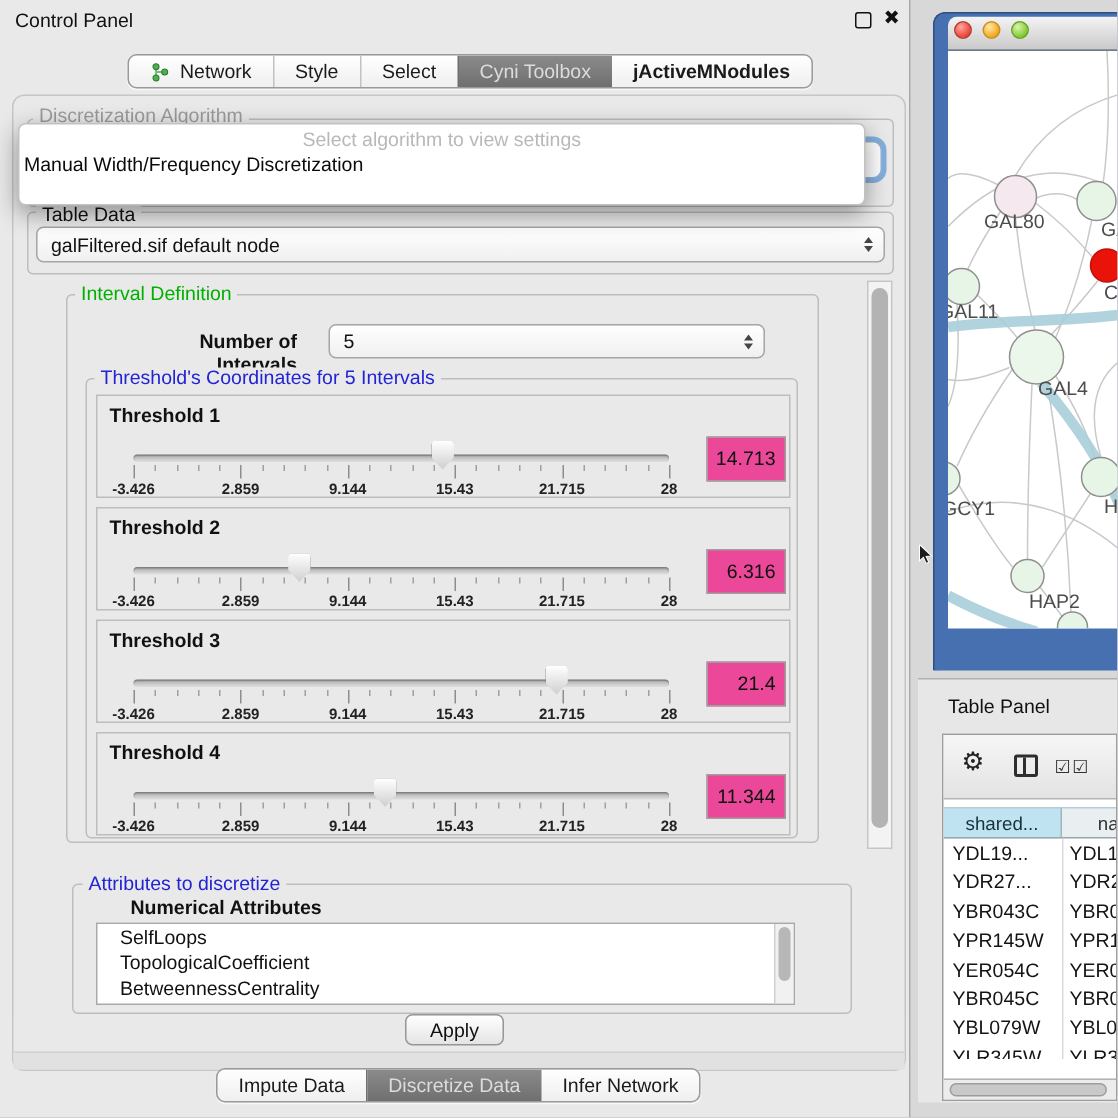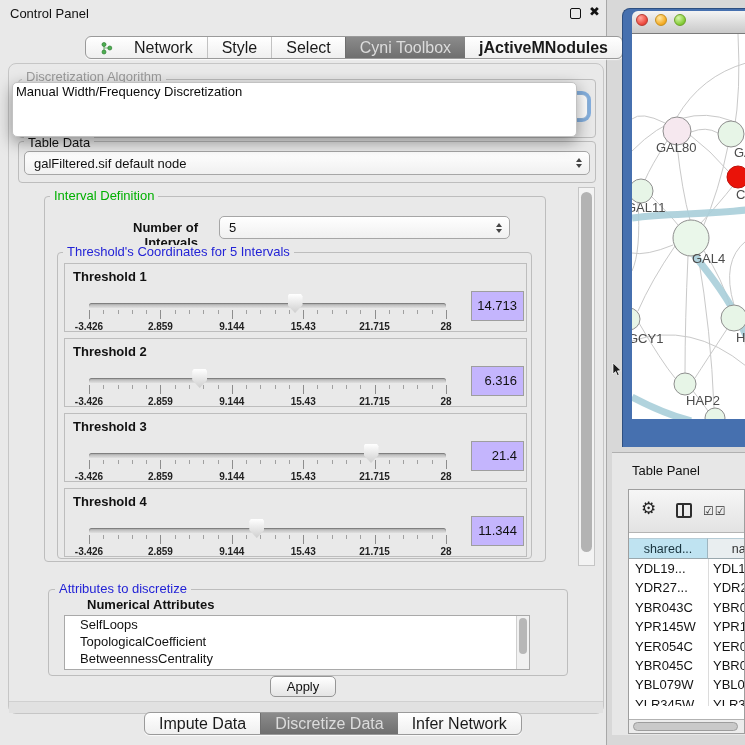--- a/index.html
+++ b/index.html
@@ -8,21 +8,21 @@
 
   
   .cp{position:absolute;left:0;top:0;width:607px;height:745px;background:#e9e9e9;border-right:1px solid #a8a8a8;}
   .cp-titlebar{position:absolute;left:0;top:0;width:100%;height:26px;}
   .cp-title{position:absolute;left:10px;top:6px;font-size:13px;color:#111;}
   .cp-float{position:absolute;left:570px;top:8px;width:11px;height:11px;border:1.5px solid #111;border-radius:2px;}
   .cp-close{position:absolute;left:589px;top:4px;font-size:13px;font-weight:900;color:#111;}
 
   
   .seg{position:absolute;display:flex;height:23px;border:1px solid #9a9a9a;border-radius:6px;overflow:hidden;background:linear-gradient(#ffffff,#efefef);box-shadow:0 1px 1px rgba(255,255,255,.8);}
-  .seg .tab{display:flex;align-items:center;gap:21px;padding:0 14px;font-size:16px;color:#1a1a1a;white-space:nowrap;border-left:1px solid #c2c2c2;cursor:default;text-align:right;}
+  .seg .tab{display:flex;align-items:center;gap:7px;padding:0 14px;font-size:13px;color:#1a1a1a;white-space:nowrap;border-left:1px solid #c2c2c2;cursor:default;text-align:right;}
   .seg .tab:first-child{border-left:none;}
   .seg .tab.sel{background:linear-gradient(#8b8b8b,#6f6f6f);color:#dcdcdc;border-left:1px solid #6f6f6f;}
   .seg .tab.sel + .tab{border-left:none;}
   .seg .tab.bold{font-weight:bold;}
 
   
   .outerBox{position:absolute;left:8px;top:63px;width:596px;height:651px;border:1px solid #c6c6c6;border-radius:8px;background:#e9e9e9;}
   .innerBand{position:absolute;left:9px;top:701px;width:594px;height:12px;background:#e1e1e1;border-top:1px solid #d0d0d0;}
 
   
@@ -51,21 +51,21 @@
 
   
   .tbox{position:absolute;left:64px;width:463px;height:69px;border:1px solid #bdbdbd;background:#e9e9e9;}
   .tbox .tlabel{position:absolute;left:8px;top:5px;font-weight:bold;font-size:13px;color:#111;}
   .track{position:absolute;left:24px;top:39px;width:357px;height:5px;border-radius:3px;background:linear-gradient(#aaaaaa,#e0e0e0);box-shadow:inset 0 1px 1px rgba(0,0,0,.3);}
   .handle{position:absolute;top:30px;width:15px;height:19px;background:linear-gradient(#ffffff,#cfcfcf);clip-path:polygon(10% 0%,90% 0%,100% 12%,100% 58%,50% 100%,0% 58%,0% 12%);filter:drop-shadow(0 0 0.7px #777) drop-shadow(0 0.5px 0.5px #999);}
   .ruler{position:absolute;left:24px;top:46px;width:357px;height:10px;}
   .ruler span{position:absolute;width:1px;background:#8d8d8d;}
   .tickLabels{position:absolute;left:24px;top:57px;width:357px;height:12px;}
   .tickLabels span{position:absolute;transform:translateX(-50%);font-size:10px;font-weight:bold;color:#222;white-space:nowrap;}
-  .valBox{position:absolute;left:406px;top:27px;width:53px;height:30px;background:#c4b5fd;border:1px solid #9e9e9e;font-size:13px;line-height:28px;text-align:right;padding-right:6px;color:#111;}
+  .valBox{position:absolute;left:406px;top:27px;width:53px;height:30px;background:#ec4899;border:1px solid #9e9e9e;font-size:13px;line-height:28px;text-align:right;padding-right:6px;color:#111;}
 
   
   .attrList{position:absolute;left:64px;top:615px;width:466px;height:55px;background:#fff;border:1px solid #a9a9a9;overflow:hidden;}
   .attrList .item{height:17px;line-height:17px;padding-left:15px;font-size:13px;color:#111;white-space:nowrap;}
   .attrSb{position:absolute;right:0;top:0;width:13px;height:100%;background:#f1f1f1;border-left:1px solid #cfcfcf;}
   .attrSb .thumb{position:absolute;left:2px;top:2px;width:8px;height:36px;border-radius:4px;background:#b7b7b7;}
 
   .applyBtn{position:absolute;left:270px;top:676px;width:66px;height:21px;border:1px solid #969696;border-radius:5px;background:linear-gradient(#ffffff,#e4e4e4);font-size:13px;text-align:center;line-height:19px;color:#111;}
 
   
@@ -139,20 +139,21 @@
       </div>
 
     <div class="outerBox"></div>
     <div class="innerBand"></div>
 
     <div class="group" style="left:18px;top:79px;width:578px;height:59px;"></div>
     <span class="gLabel gray" style="left:22px;top:70px;">Discretization Algorithm</span>
     <div class="algoCombo"></div>
 
     <div class="popup">
+      <div class="hint">Select algorithm to view settings</div>
       <div id="popupItems">
           <div class="opt">Manual Width/Frequency Discretization</div>
         </div>
     </div>
 
     <div class="group" style="left:18px;top:141px;width:578px;height:42px;"></div>
     <span class="gLabel" style="left:24px;top:136px;color:#111;">Table Data</span>
     <div class="combo" style="left:24px;top:151px;width:566px;height:24px;">
       <span>galFiltered.sif default node</span>
       <span class="spin">

